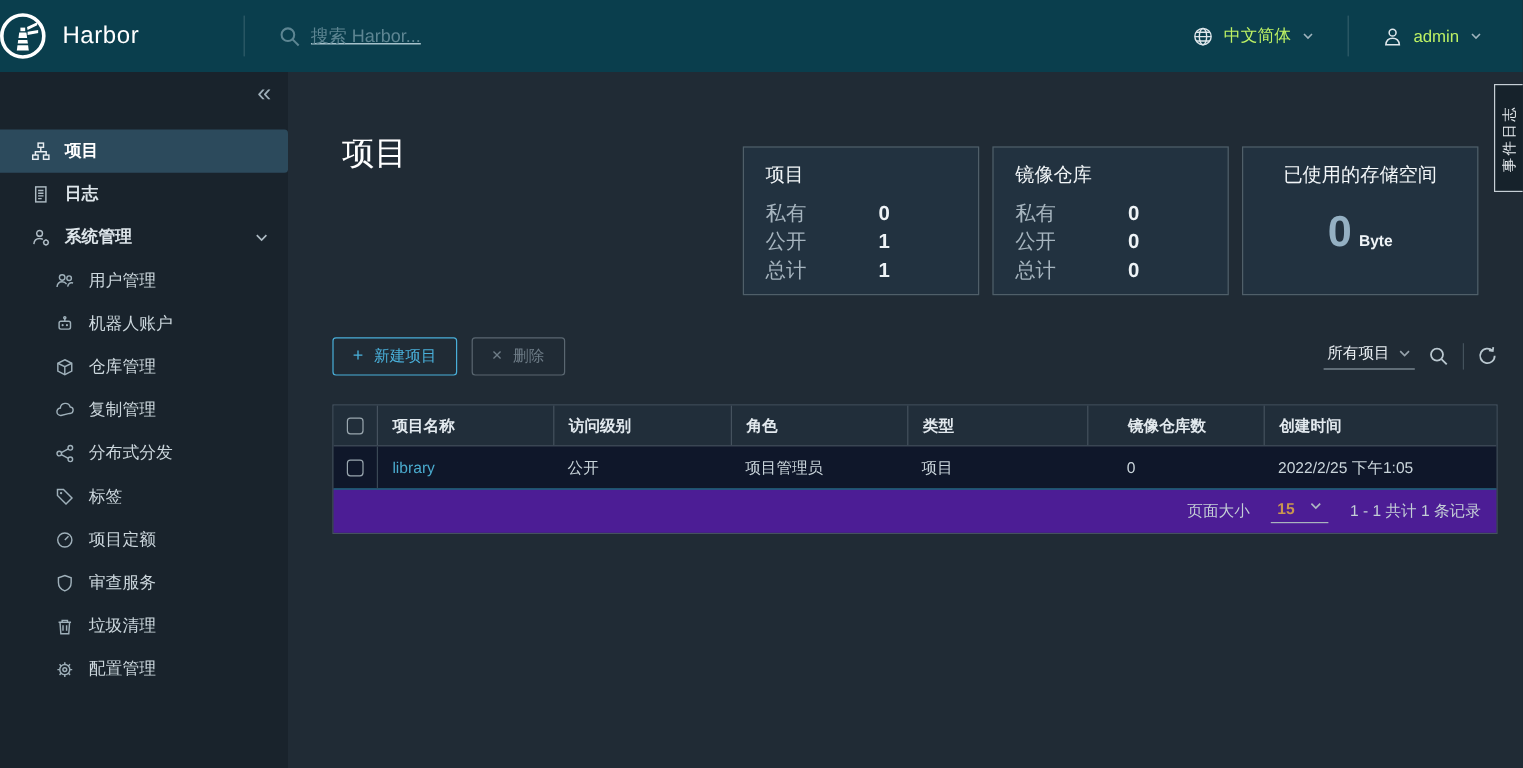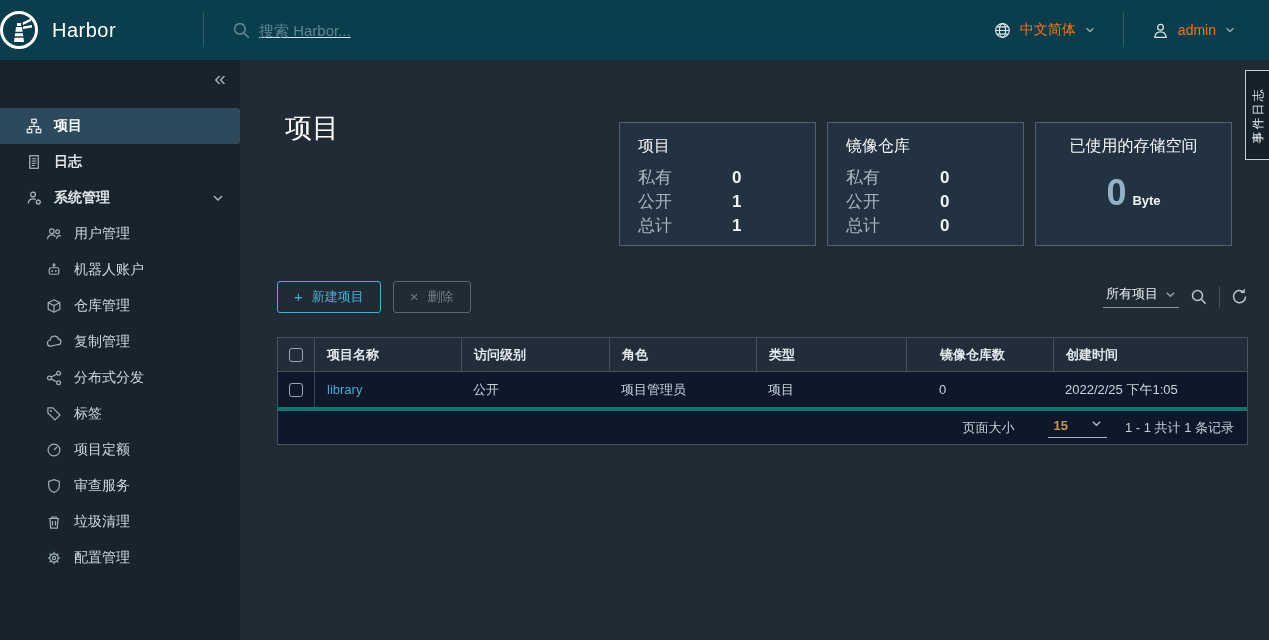--- a/index.html
+++ b/index.html
@@ -18,21 +18,21 @@
   .logo-ring { width:38px; height:38px; border-radius:50%; border:3px solid #fff;
     display:flex; align-items:center; justify-content:center; flex:none; }
   .brand-name { font-size:20px; color:#fff; letter-spacing:.5px; }
   .hdr-divider { width:1px; height:34px; background:rgba(255,255,255,.16); flex:none; }
   .hdr-search { display:flex; align-items:center; gap:8px; margin-left:28px; flex:1; }
   .hdr-search input { background:transparent; border:none; outline:none;
     color:#cfe3ea; font-size:15px; width:320px; font-family:inherit;text-decoration:underline; }
   .hdr-search input::placeholder { color:#5d8592; }
   .hdr-right { display:flex; align-items:center; height:100%; margin-right:6px; }
   .hdr-item { display:flex; align-items:center; gap:9px; font-size:14px;
-    color:#f97316; padding:0 28px; height:100%; cursor:pointer; }
+    color:#bef264; padding:0 28px; height:100%; cursor:pointer; }
   .chev { color:#9fb4bd; }
 
   
   .sidebar { position:absolute; top:60px; left:0; width:240px; height:580px; background:#19232c; }
   .collapse { position:absolute; top:6px; right:14px; font-size:21px; color:#9fb0ba; cursor:pointer; }
   .nav { position:absolute; top:48px; left:0; width:240px; }
   .nav-item { height:36px; display:flex; align-items:center; gap:12px;
     padding-left:26px; font-size:14px; font-weight:700; color:#dde5ea; cursor:pointer; }
   .nav-item .nicon { color:#aebbc4; flex:none; }
   .nav-item.selected { background:#2c4a5c; border-radius:0 3px 3px 0; color:#fff; }
@@ -81,25 +81,25 @@
   .gh .cell + .cell { border-left:1px solid #45525e; }
   .c0 { width:36px; padding-left:0; justify-content:center; }
   .c1 { width:147px; } .c2 { width:148px; } .c3 { width:147px; }
   .c4 { width:150px; } .c5 { width:147px;padding-left:33px; } .c6 { flex:1; }
   .grid-row { display:flex; height:36px; background:#0f172a;
     border-top:1px solid #45525e; font-size:13px; color:#c9d4da; }
   .grid-row .c1 { border-left:1px solid #3a4855; }
   .checkbox { width:14px; height:14px; border:1px solid #9aa7af; border-radius:3px;
     background:transparent; cursor:pointer; }
   .proj-link { color:#4aaacd; cursor:pointer; text-decoration:none; }
-  .grid-footer { height:37px; border-top:4px solid #0f766e; background:#0f172a;
+  .grid-footer { height:37px; border-top:1px solid #0f766e; background:#4c1d95;
     display:flex; align-items:center; justify-content:flex-end; gap:18px;
     padding-right:13px; font-size:13px; color:#c4cfd6; }
-  .page-size { display:flex; align-items:flex-start; gap:23px;
-    border-bottom:1px solid #a9b4bd; padding:0 5px 4px; cursor:pointer;margin-left:16px; }
+  .page-size { display:flex; align-items:flex-start; gap:12px;
+    border-bottom:1px solid #a9b4bd; padding:0 5px 4px; cursor:pointer; }
   .page-size .num { color:#c9964f; font-weight:700; }
 
   
   .event-tab { position:absolute; top:70px; right:0; width:24px; height:90px;
     background:#16222b; border:1px solid #c6cfd6; border-right:none;
     display:flex; align-items:center; justify-content:center; z-index:40; cursor:pointer; }
   .event-tab span { transform:rotate(-90deg); white-space:nowrap;
     font-size:12px; color:#e8edf1; letter-spacing:2px; }
 </style>
 </head>

